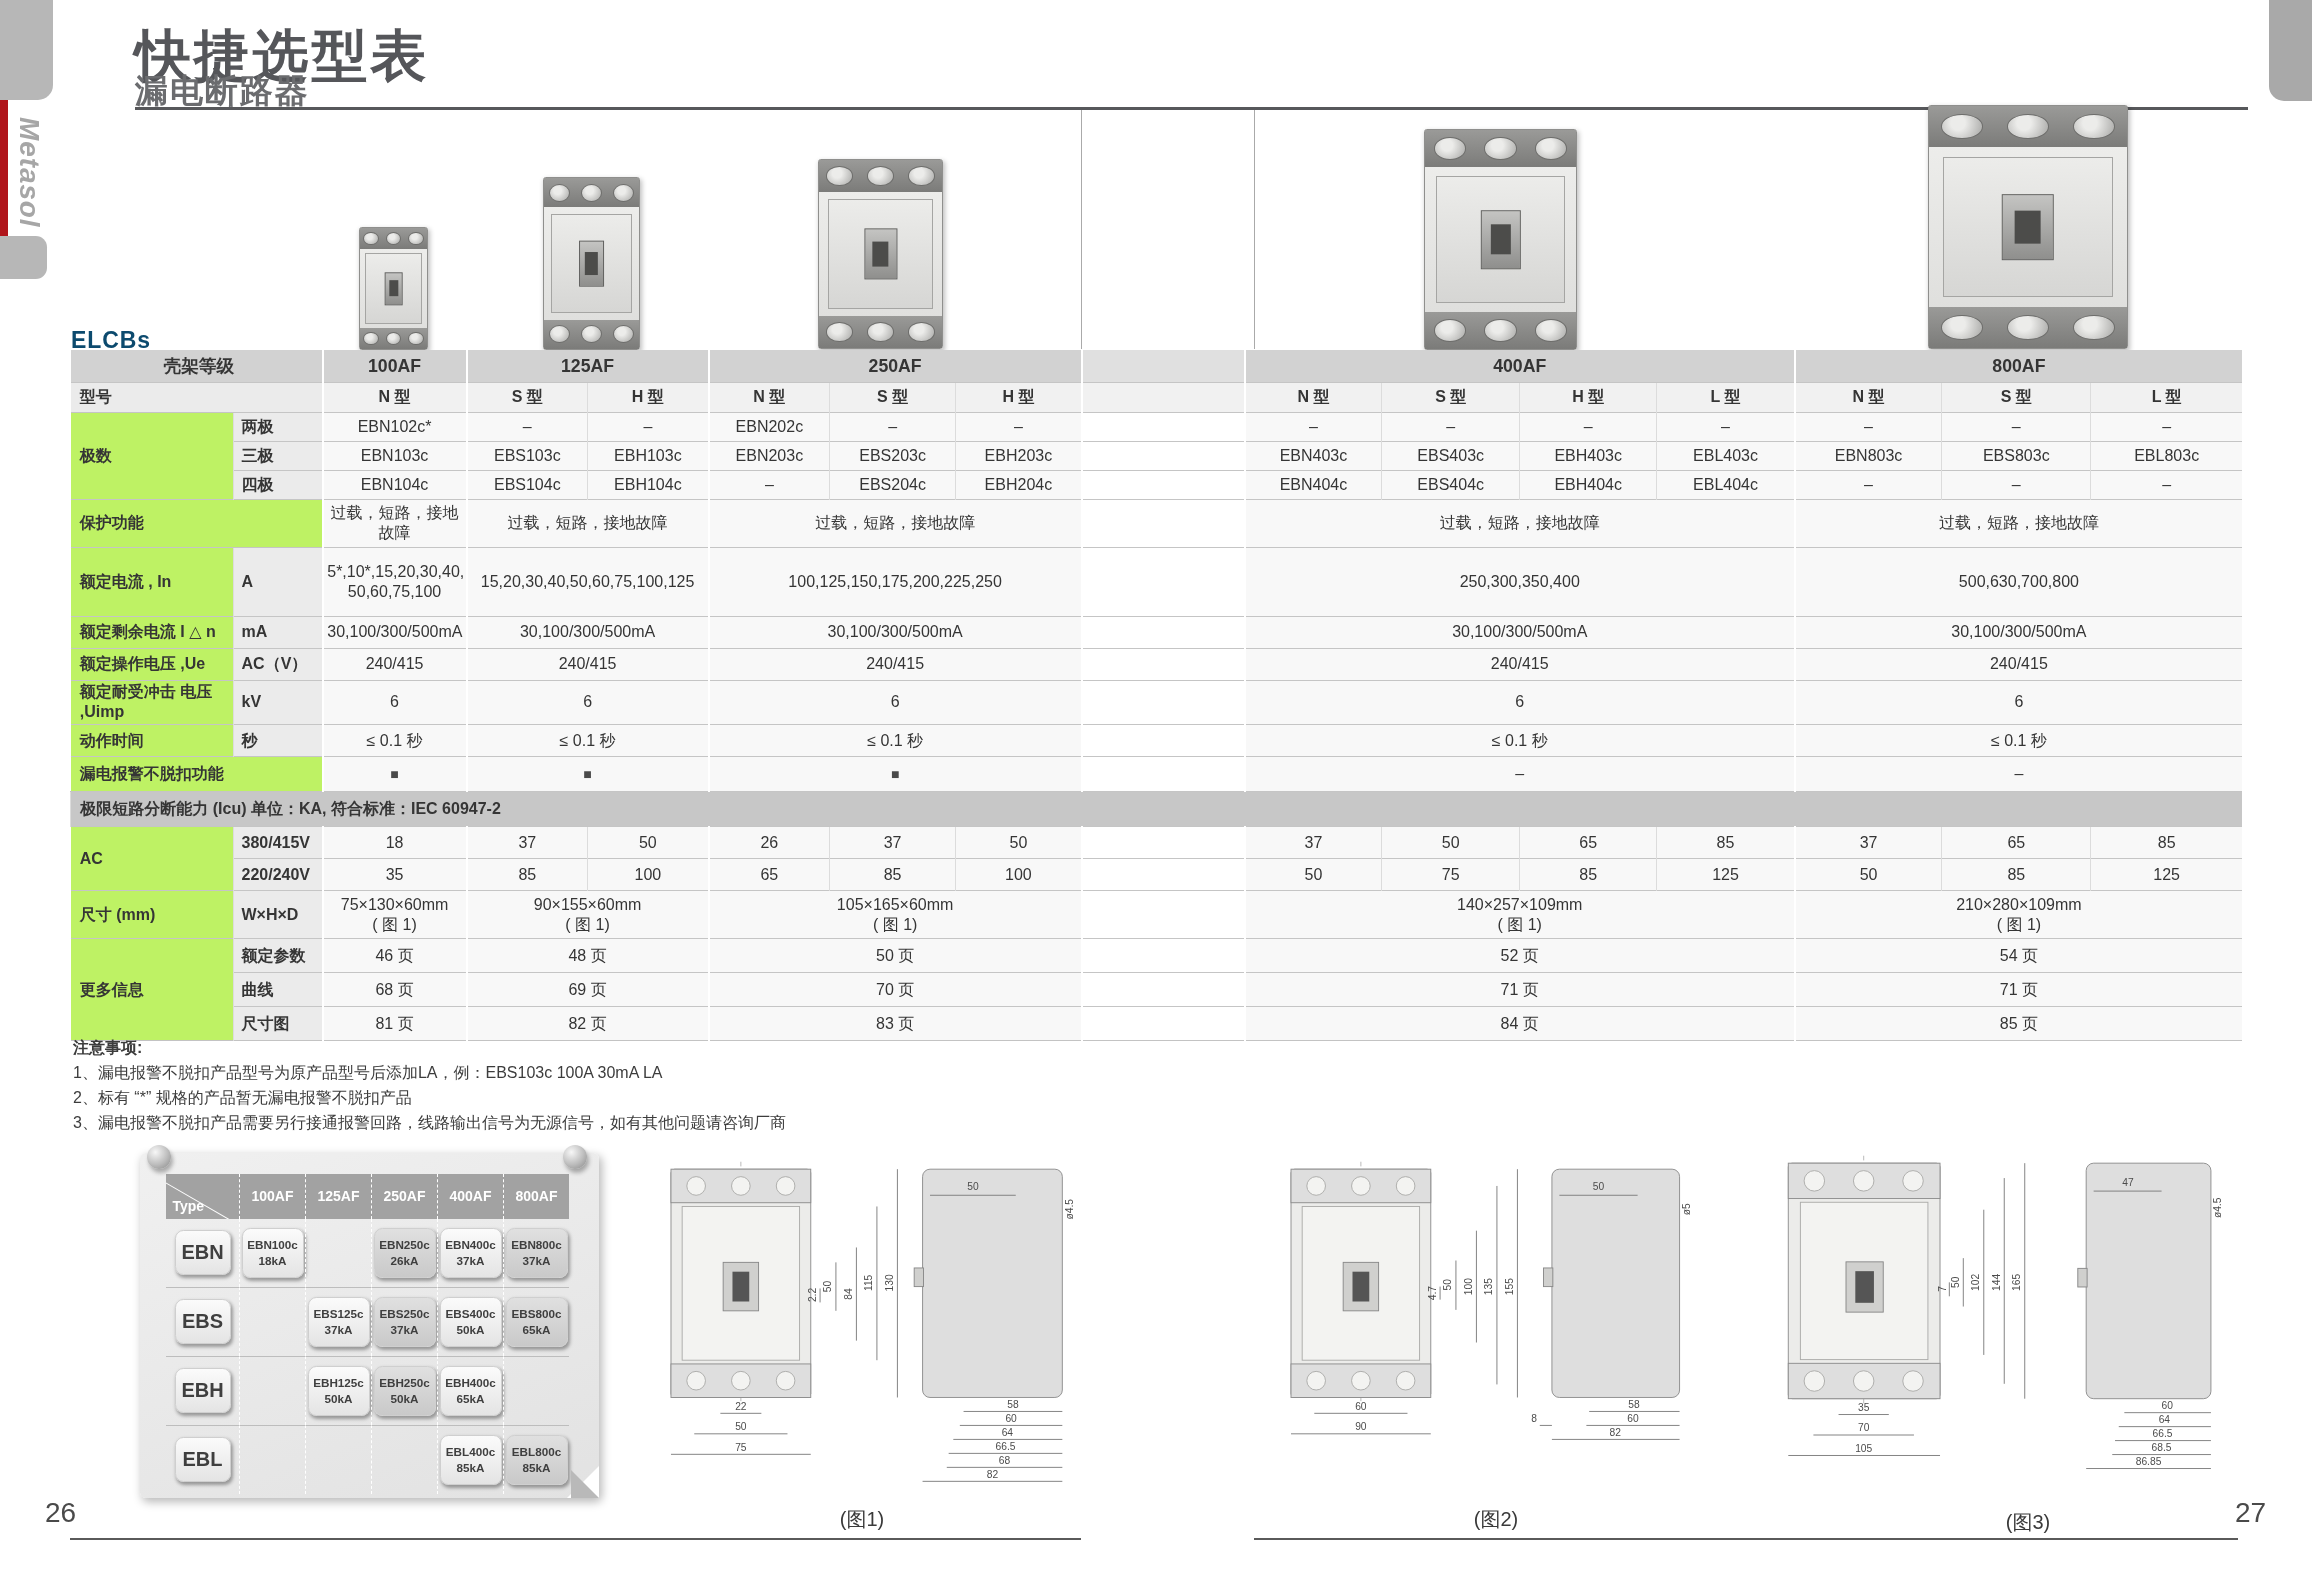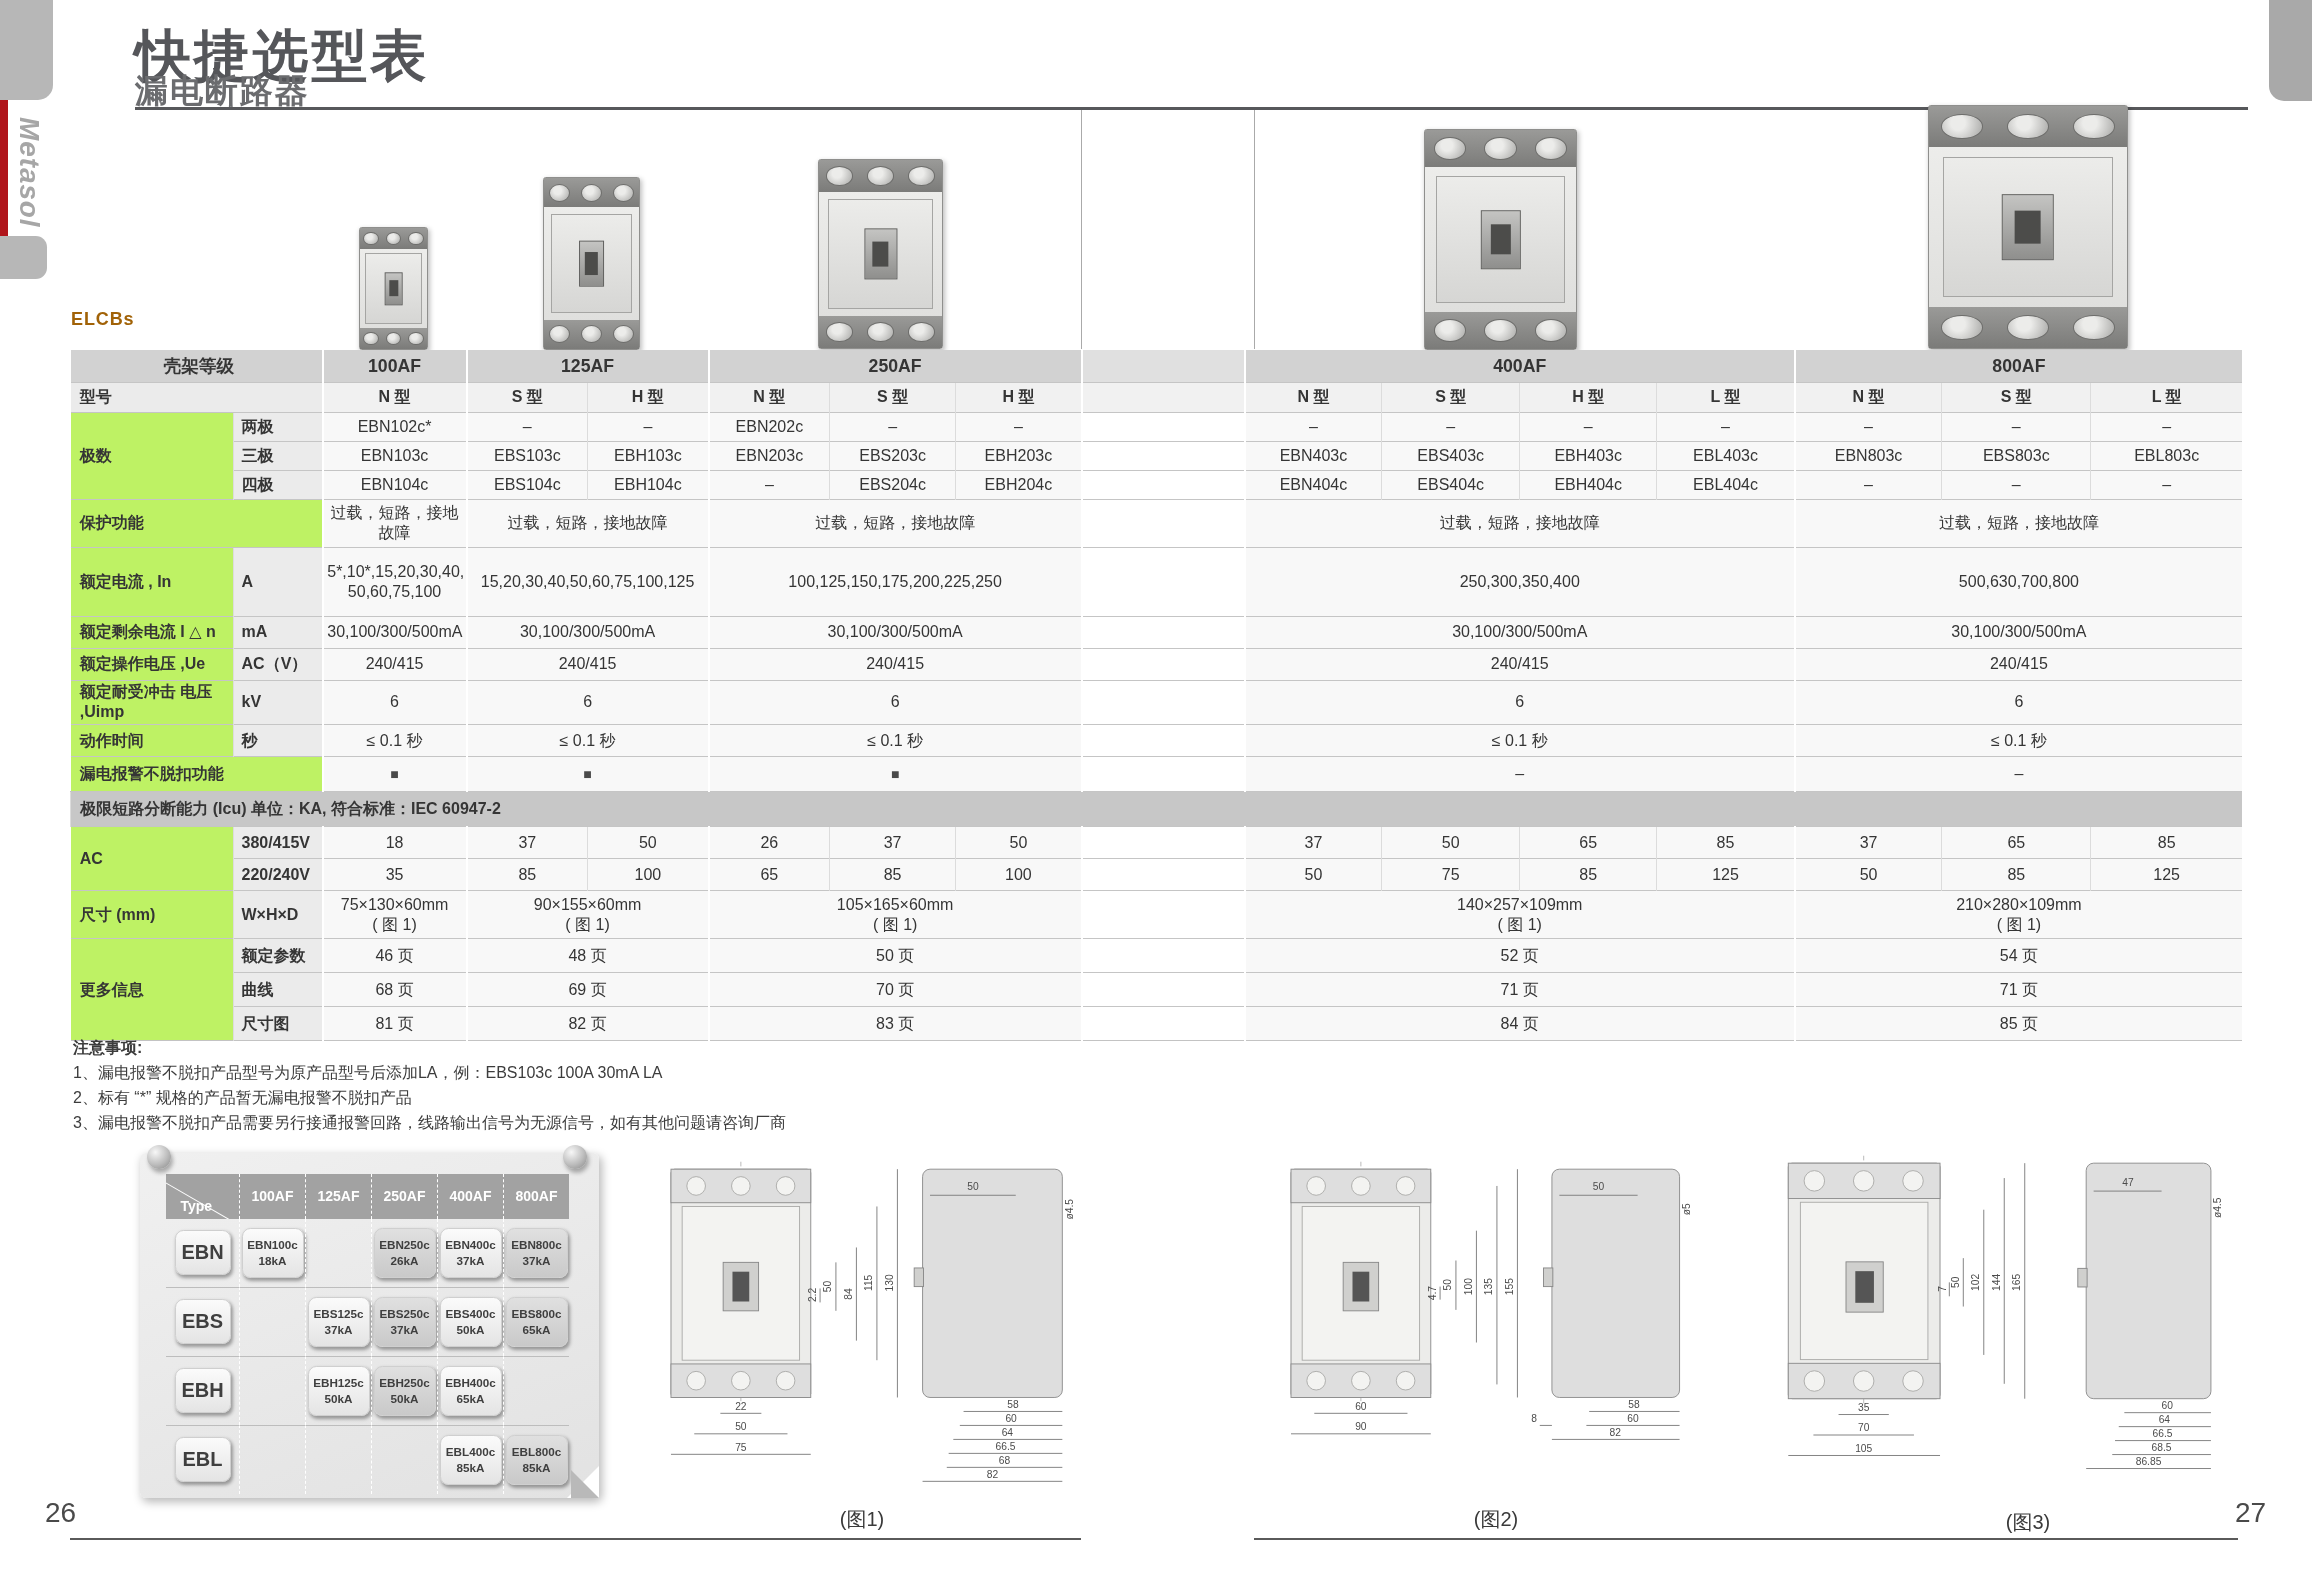--- a/index.html
+++ b/index.html
@@ -9,21 +9,21 @@
   .red-strip{position:absolute;left:0;top:0;width:8.4px;height:272px;background:#b0151b;}
   .tab-tl{position:absolute;left:0;top:0;width:53px;height:100px;background:#b7b7b7;border-radius:0 0 15px 0;}
   .tab-l2{position:absolute;left:0;top:236px;width:47px;height:43px;background:#b7b7b7;border-radius:0 11.2px 11.2px 0;}
   .tab-tr{position:absolute;right:0;top:0;width:44px;height:101px;background:#a9a9a9;border-radius:0 0 0 15px;}
   .brand-vert{position:absolute;left:45px;top:117px;transform-origin:0 0;transform:rotate(90deg);
               font-style:italic;font-weight:bold;font-size:28px;color:#a6a6a6;letter-spacing:0.9px;white-space:nowrap;}
   .title{position:absolute;left:135px;top:18.6px;font-size:56px;font-weight:bold;color:#55565a;letter-spacing:2.8px;}
   .subtitle{position:absolute;left:135px;top:69px;font-size:33px;font-weight:bold;color:#6b6c6f;letter-spacing:1.9px;}
   .title-rule{position:absolute;left:135px;top:107px;width:2113px;height:2.8px;background:#57585b;}
   .fold-line{position:absolute;top:110px;width:0.9px;height:239px;background:#aaa;}
-  .elcbs{position:absolute;left:71px;top:309px;font-size:18px;font-weight:bold;color:#a16207;letter-spacing:0.9px;}
+  .elcbs{position:absolute;left:71px;top:327px;font-size:23px;font-weight:bold;color:#0c4a6e;letter-spacing:0.9px;}
   .pagenum{position:absolute;top:1497px;font-size:28px;color:#4a4a4a;}
   .footer-rule{position:absolute;top:1538px;height:1.9px;background:#5a5a5a;}
   
   .breaker{position:absolute;border:0.9px solid #8f8f8d;border-radius:2.8px;
            background:linear-gradient(180deg,#f0f0ee,#dcdcda);box-shadow:1.9px 2.8px 5.6px rgba(0,0,0,.25);}
   .breaker .cap{position:absolute;left:0;right:0;height:17%;background:linear-gradient(180deg,#9a9a98,#7b7b79);
                 display:flex;justify-content:space-around;align-items:center;}
   .breaker .cap.top{top:0;} .breaker .cap.bot{bottom:0;}
   .breaker .term{width:20%;height:55%;border-radius:50%;border:0.9px solid #6e6e6c;
                  background:radial-gradient(circle at 40% 35%,#ececea 25%,#a5a5a3);}
@@ -60,21 +60,21 @@
   .card .fold2{position:absolute;right:0;bottom:0;width:0;height:0;
                border-top:28px solid transparent;border-left:28px solid #b9b9b9;}
   .cgrid{position:absolute;left:26px;top:20.5px;display:grid;grid-template-columns:73px repeat(5,66px);
          grid-auto-rows:auto;}
   .cgrid .hc{background:#a2a2a2;color:#fff;font-weight:bold;font-size:14px;height:45px;
              display:flex;align-items:center;justify-content:center;}
   .cgrid .hc.dash,.cgrid .bc.dash{border-left:1.9px dashed #fff;}
   .cgrid .corner{position:relative;overflow:hidden;}
   .corner .diag{position:absolute;left:-5.6px;top:5.6px;width:130%;height:0.9px;background:#fff;
                 transform:rotate(30deg);transform-origin:0 0;}
-  .corner .af{position:absolute;right:6.5px;top:20px;margin-top:40px;} .corner .ty{position:absolute;left:6.5px;bottom:4.7px;margin-left:8px;}
+  .corner .af{position:absolute;right:6.5px;top:20px;margin-top:40px;} .corner .ty{position:absolute;left:6.5px;bottom:4.7px;}
   .cgrid .bc{height:68px;display:flex;align-items:center;justify-content:center;border-top:0;}
   .cgrid .r2{border-top:0.9px solid #bdbdbd;}
   .tbtn{border-radius:8.4px;border:0.9px solid #cfcfcf;background:linear-gradient(180deg,#fbfbfb,#e4e4e4);
         box-shadow:1.9px 2.8px 3.7px rgba(0,0,0,.35);display:flex;flex-direction:column;align-items:center;
         justify-content:center;font-weight:bold;color:#3f3f3f;}
   .tbtn.lbl{width:54px;height:43px;font-size:20px;}
   .tbtn.mdl{width:60px;height:48px;font-size:11.7px;line-height:1.3;}
   .tbtn.dark{background:linear-gradient(180deg,#e0e0e0,#c9c9c9);}
   
   .draw{position:absolute;}

